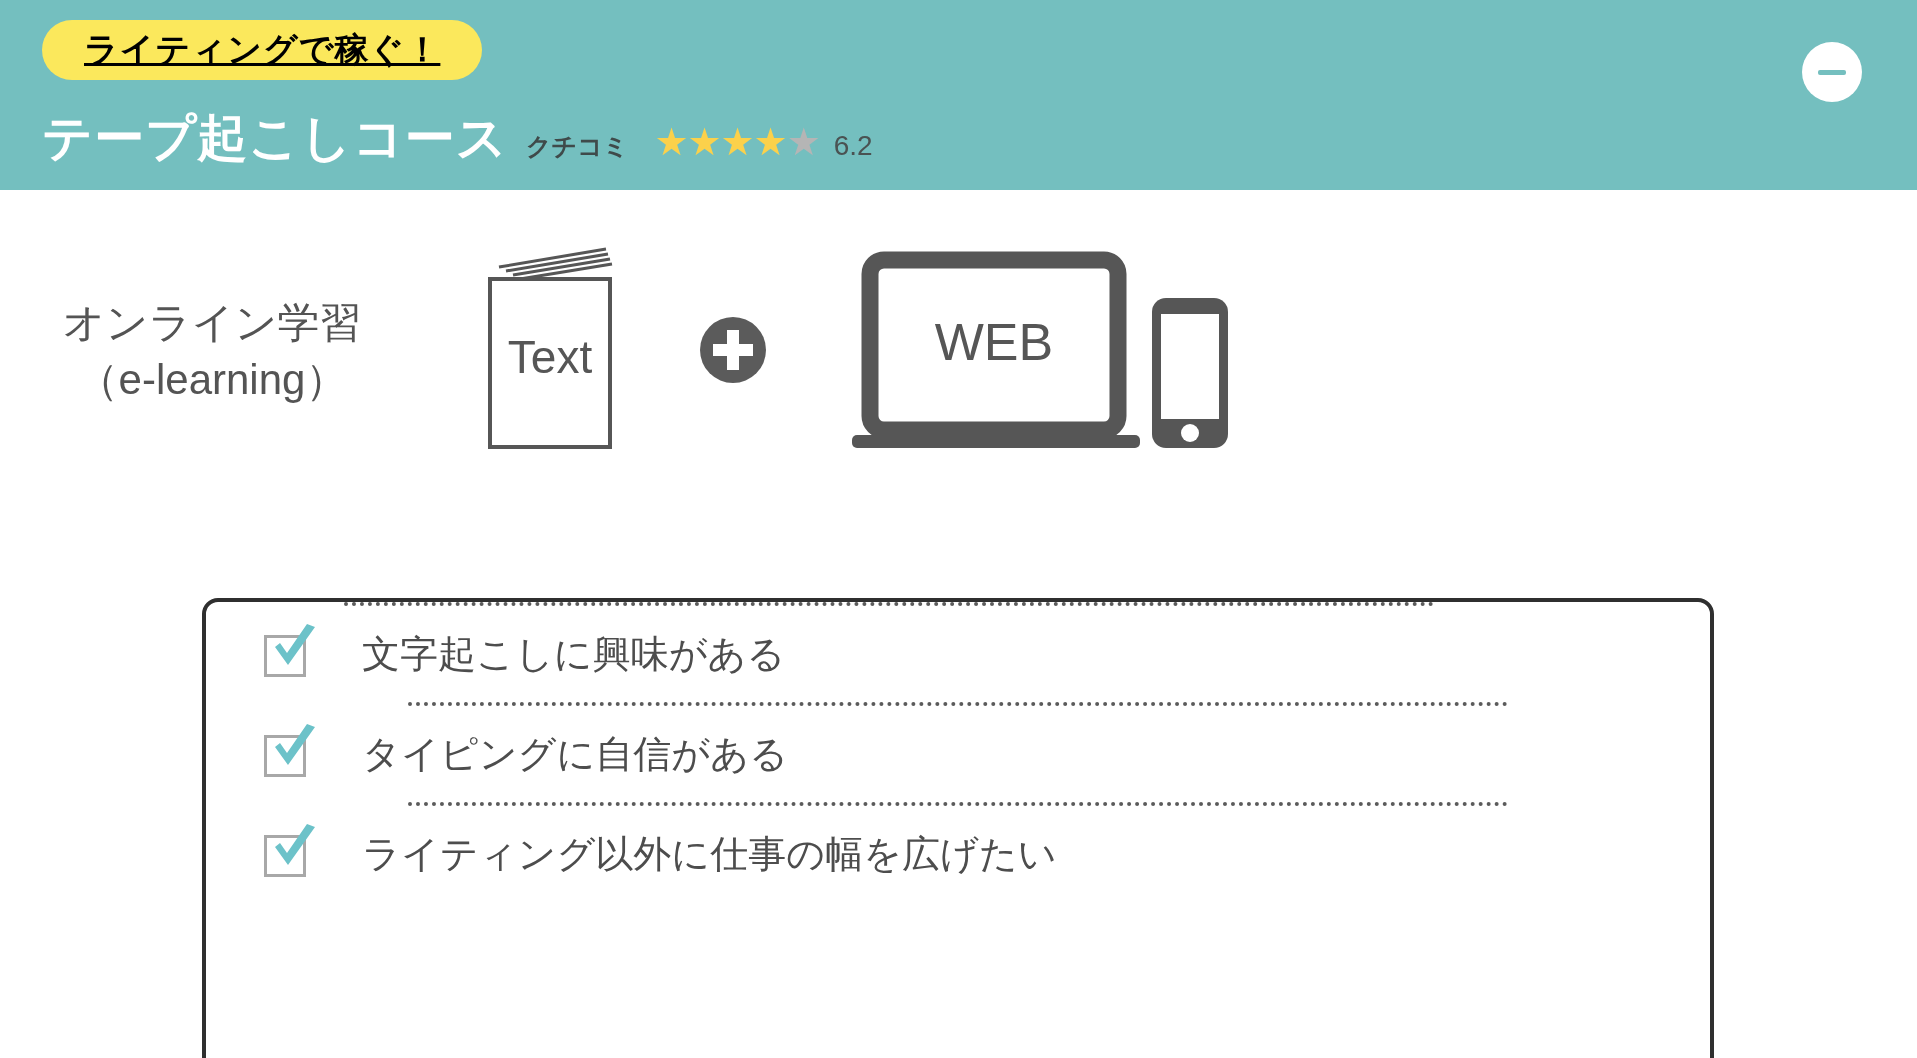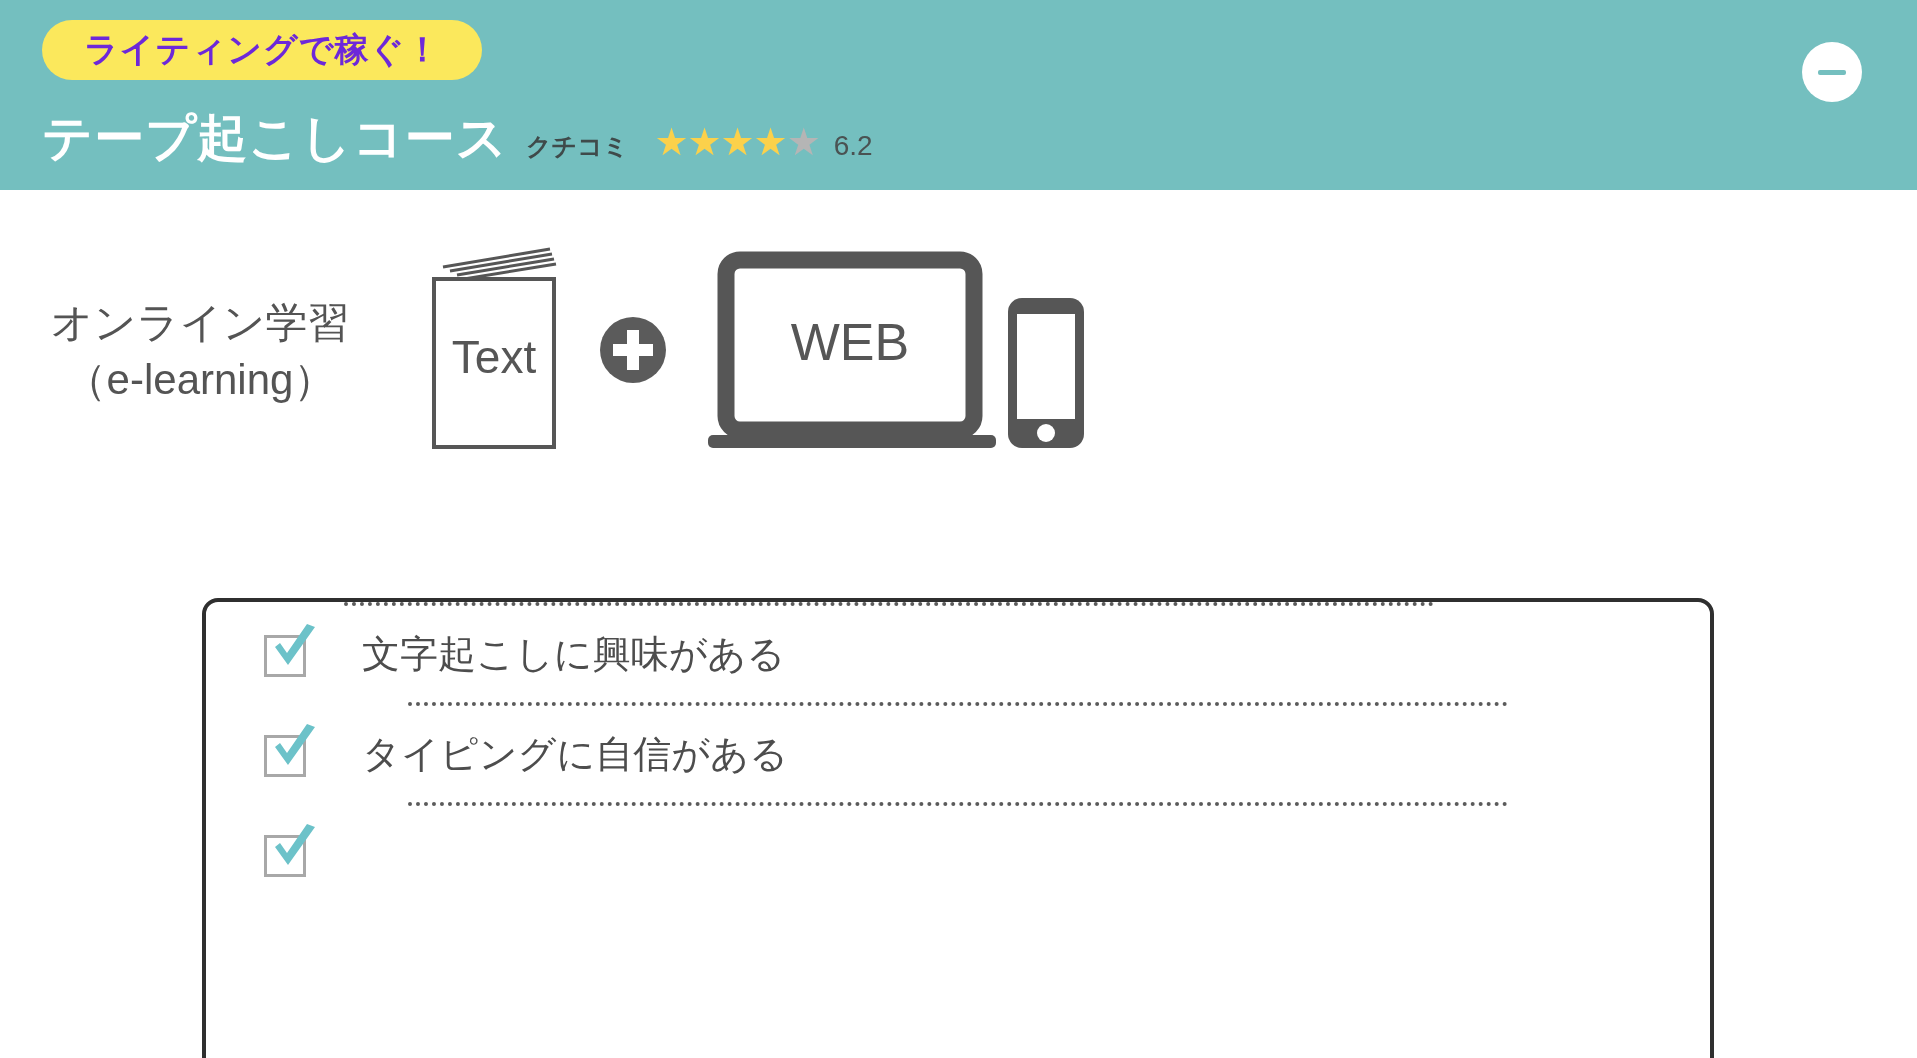--- a/index.html
+++ b/index.html
@@ -34,27 +34,28 @@
 
   .badge-row {
     position: absolute;
     left: 42px;
     top: 20px;
   }
 
   .badge {
     display: inline-block;
     background: #fbe85c;
-    color: #6d28d9;
+    color: #000000;
     border-radius: 34px;
     padding: 12px 42px 14px 42px;
     font-size: 34px;
     font-weight: 700;
     letter-spacing: 1px;
     line-height: 1;
+    text-decoration: underline;
   }
 
   .title-row {
     position: absolute;
     left: 42px;
     top: 113px;
     display: flex;
     align-items: baseline;
   }
 
@@ -121,26 +122,27 @@
   
   .body-area {
     position: relative;
     width: 100%;
     height: 868px;
     background: #ffffff;
   }
 
   .media-row {
     position: absolute;
-    left: 0;
+    left: 12px;
     top: 55px;
     width: 1340px;
     display: flex;
     align-items: center;
     justify-content: flex-start;
+    gap: 44px;
   }
 
   .elearning-label {
     width: 400px;
     text-align: center;
     color: #545454;
     font-size: 42px;
     line-height: 1.35;
     flex: 0 0 auto;
   }
@@ -340,18 +342,19 @@
 
         <div class="dotted"></div>
 
         <li class="check-item">
           <span class="checkbox">
             <span class="box"></span>
             <svg class="tick" viewBox="0 0 52 52" xmlns="http://www.w3.org/2000/svg">
               <path d="M8 24 L21 42 L48 4 L40 1 L20 30 L13 20 Z" fill="#6cc2c9"></path>
             </svg>
           </span>
+          <span class="check-label">ライティング以外に仕事の幅を広げたい</span>
         </li>
 
       </ul>
     </div>
   </div>
 </div>
 
 </body></html>

